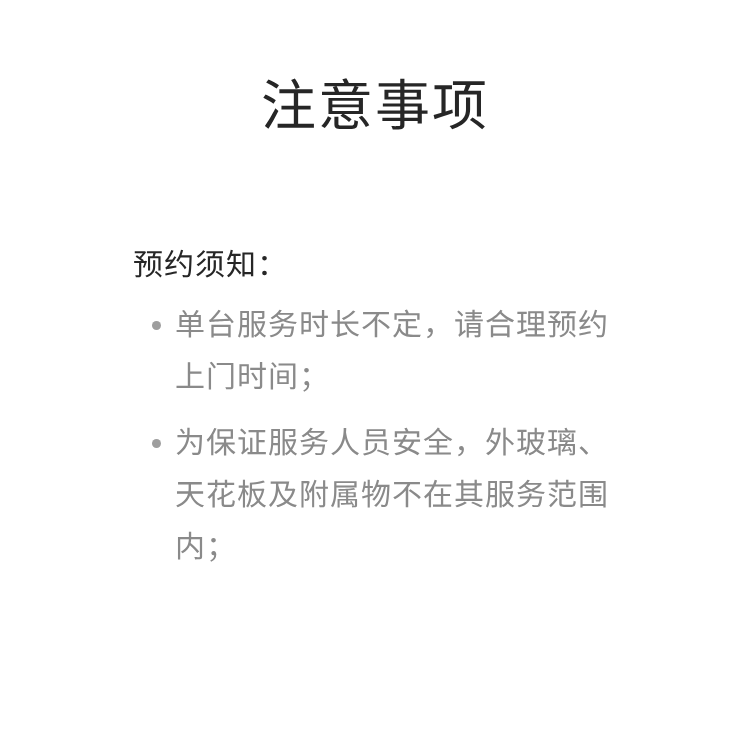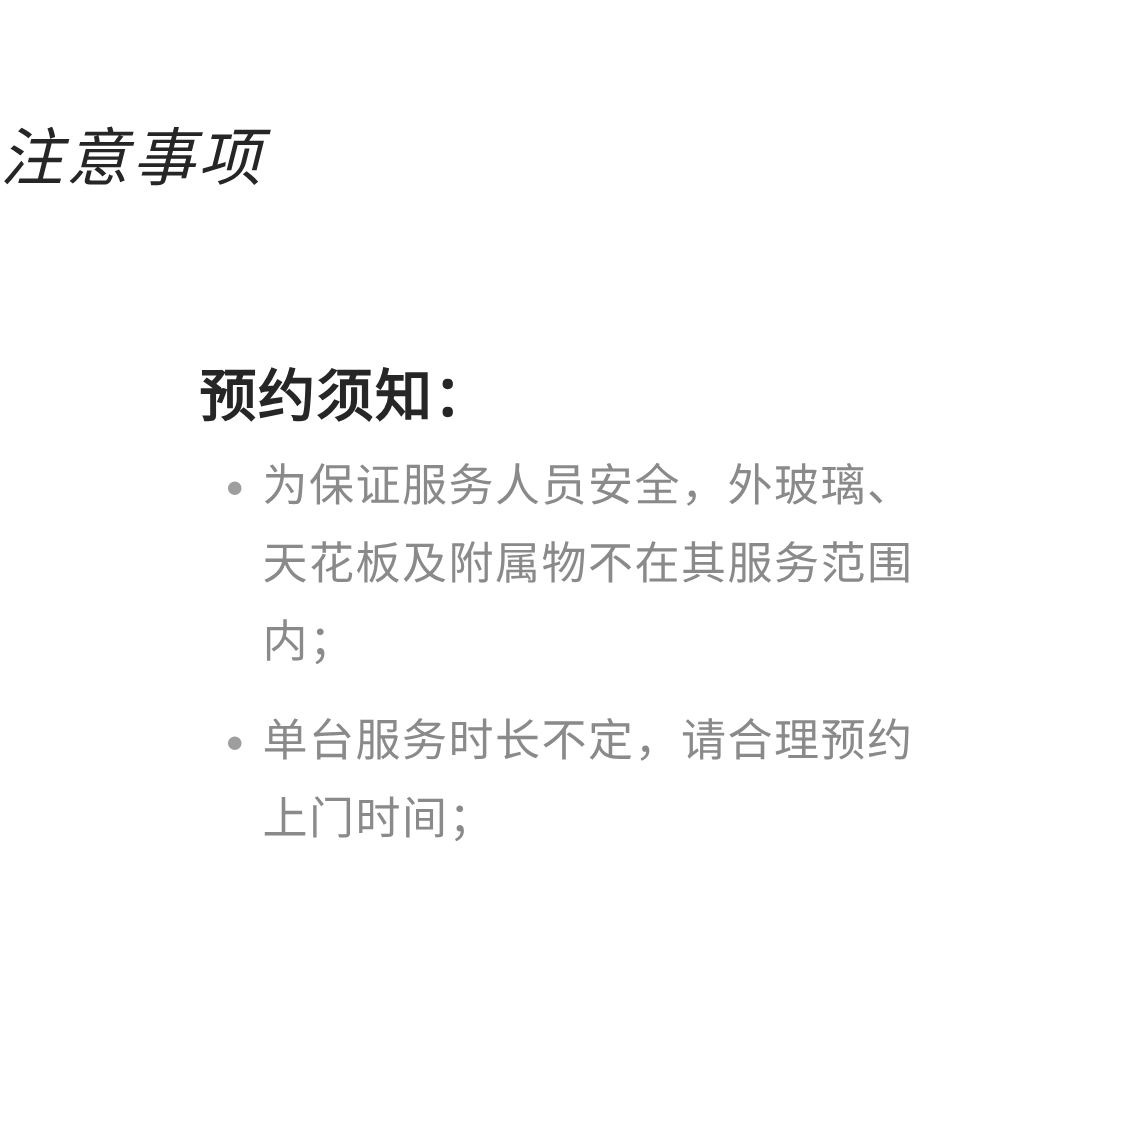--- a/index.html
+++ b/index.html
@@ -16,35 +16,34 @@
     font-family:"Liberation Sans","DejaVu Sans",sans-serif;
     overflow:hidden;
   }
   .page{
     width:750px;
     height:750px;
     background:var(--background);
     padding-top:83px;
   }
   .title{
-    text-align:left;
-    font-size:42px;
+    text-align:center;
+    font-size:55px;
     line-height:46px;
     font-weight:500;
     letter-spacing:2px;
     color:var(--title);
-    font-style:italic;
   }
   .section{
     margin:114px 0 0 133px;
   }
   .heading{
-    font-size:38px;
+    font-size:30px;
     line-height:44px;
-    font-weight:700;
+    font-weight:400;
     letter-spacing:1px;
     color:var(--heading);
   }
   .notice-list{
     list-style:none;
     margin-top:12px;
   }
   .notice-item{
     display:flex;
     align-items:flex-start;
@@ -72,24 +71,24 @@
 
 <div class="page">
   <h1 class="title">注意事项</h1>
 
   <div class="section">
     <h2 class="heading">预约须知：</h2>
 
     <ul class="notice-list">
       <li class="notice-item">
         <span class="bullet-dot"></span>
+        <span class="notice-text">单台服务时长不定，请合理预约
+上门时间；</span>
+      </li>
+      <li class="notice-item">
+        <span class="bullet-dot"></span>
         <span class="notice-text">为保证服务人员安全，外玻璃、
 天花板及附属物不在其服务范围
 内；</span>
-      </li>
-      <li class="notice-item">
-        <span class="bullet-dot"></span>
-        <span class="notice-text">单台服务时长不定，请合理预约
-上门时间；</span>
       </li>
     </ul>
   </div>
 </div>
 
 </body></html>

